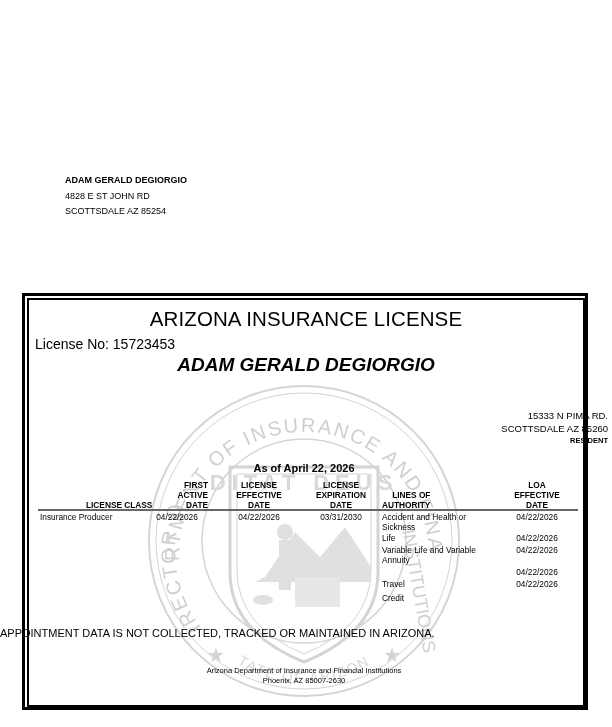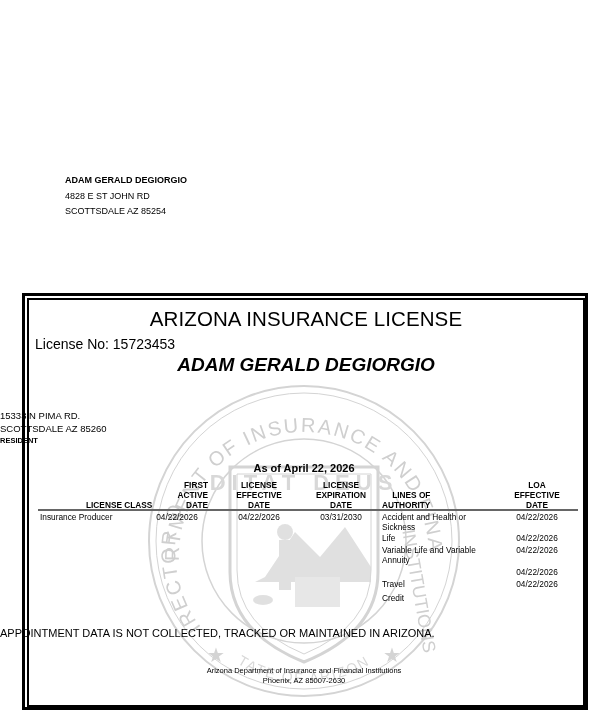--- a/index.html
+++ b/index.html
@@ -17,21 +17,21 @@
   .cert-inner {
     position: absolute; left: 27px; top: 298px; width: 554px; height: 405px;
     border: 2px solid #000; box-sizing: border-box; width: 558px; height: 409px;
   }
   .seal { position: absolute; left: 145px; top: 382px; width: 318px; height: 318px; }
 
   .title { position: absolute; left: 0; width: 612px; top: 307px; text-align: center; font-size: 20.5px; letter-spacing: 0.1px; }
   .license-no { position: absolute; left: 35px; top: 336px; font-size: 14px; }
   .holder { position: absolute; left: 0; width: 612px; top: 354px; text-align: center; font-size: 19px; font-weight: bold; font-style: italic; }
 
-  .biz { position: absolute; left: 0; width: 608px; top: 410px; text-align: left; font-size: 9.5px; line-height: 12.5px; }
+  .biz { position: absolute; left: 0; width: 608px; top: 410px; text-align: right; font-size: 9.5px; line-height: 12.5px; }
   .biz .resident { font-size: 7.5px; font-weight: bold; }
   .asof { position: absolute; left: 0; width: 608px; top: 462px; text-align: center; font-size: 11px; font-weight: bold; }
 
   .th { position: absolute; font-size: 8.3px; font-weight: bold; line-height: 10px; text-align: center; }
   .th.left { text-align: right; }
   .hline { position: absolute; left: 38px; top: 509px; width: 540px; height: 1.5px; background: #666; }
   .td { position: absolute; font-size: 8.3px; line-height: 10px; }
   .td.c { text-align: center; }
 
   .notice { position: absolute; left: 0; width: 608px; top: 627px; text-align: left; font-size: 11px; }

